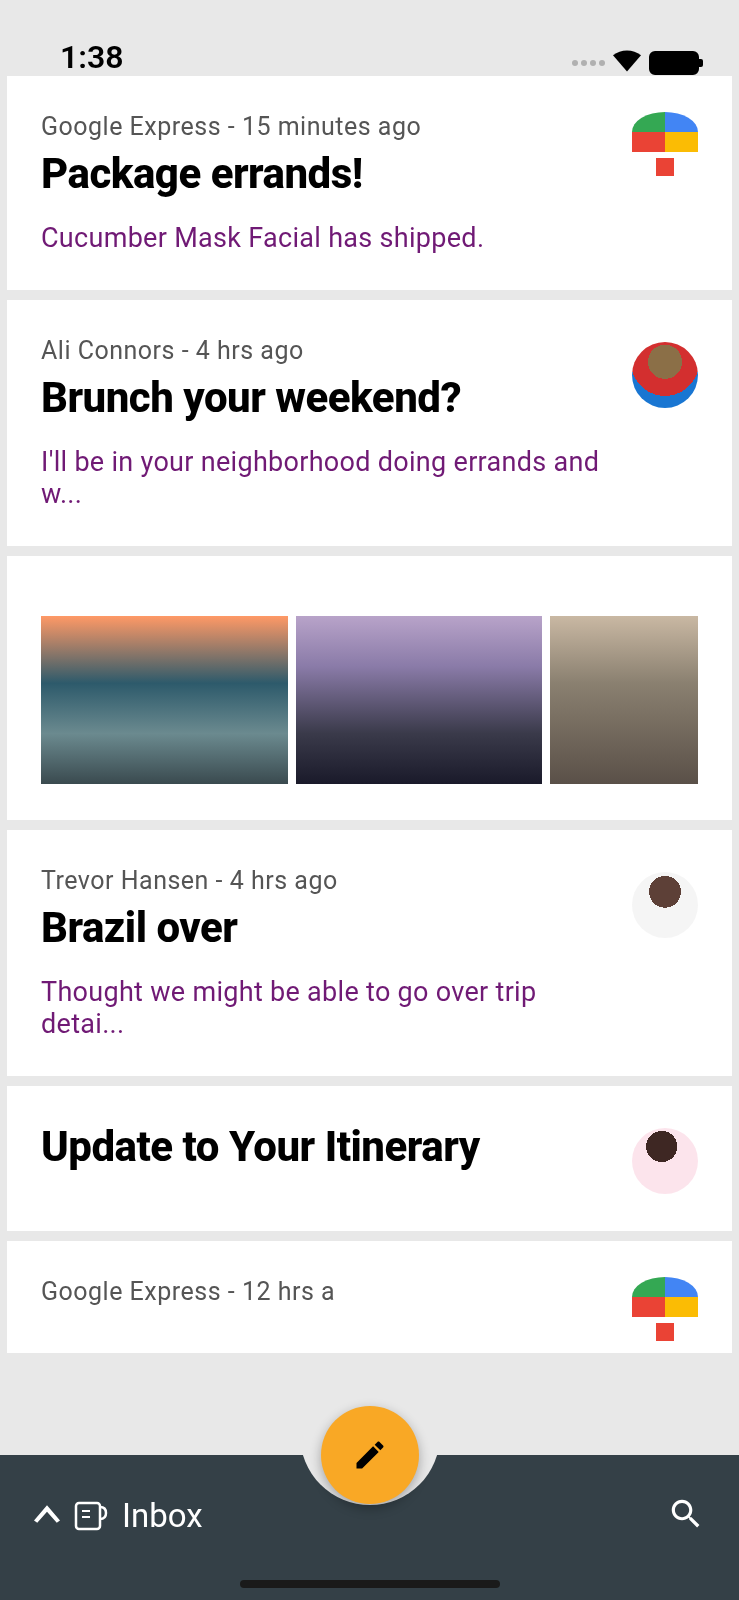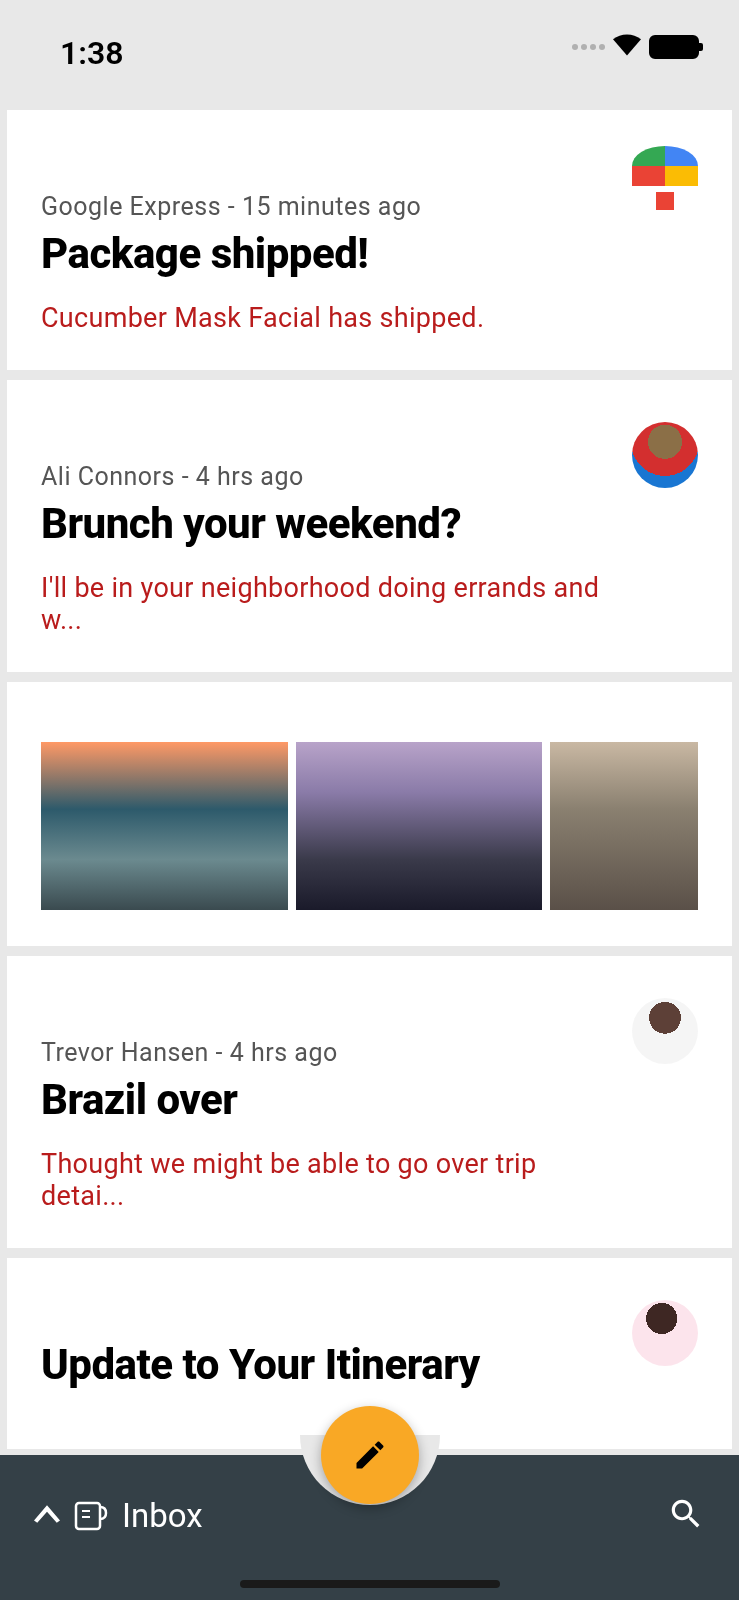--- a/index.html
+++ b/index.html
@@ -15,23 +15,22 @@
       font-family: -apple-system, BlinkMacSystemFont, 'Segoe UI', Roboto, Helvetica, Arial, sans-serif;
       overflow: hidden;
       position: relative;
     }
     
     .status-bar {
       height: 76px;
       background: #e8e8e8;
       display: flex;
       justify-content: space-between;
-      align-items: flex-start;
+      align-items: flex-end;
       padding: 0 40px 0 60px;
-      margin-top: 34px;
     }
     
     .status-time {
       font-size: 32px;
       font-weight: 600;
       color: #000;
     }
     
     .status-icons {
       display: flex;
@@ -89,41 +88,40 @@
     
     .card-header {
       display: flex;
       justify-content: space-between;
       align-items: flex-start;
     }
     
     .card-text {
       flex: 1;
       min-width: 0;
-      margin-top: 46px;
     }
     
     .card-meta {
       font-size: 25px;
       color: #555;
       margin-bottom: 8px;
       letter-spacing: 0.5px;
     }
     
     .card-title {
       font-size: 42px;
       font-weight: 800;
       color: #000;
       margin-bottom: 24px;
       letter-spacing: -0.5px;
     }
     
     .card-body {
       font-size: 27px;
-      color: #b91c1c;
+      color: #701a75;
       letter-spacing: 0.3px;
     }
     
     .avatar {
       width: 66px;
       height: 66px;
       border-radius: 50%;
       flex-shrink: 0;
       margin-left: 14px;
       margin-top: 6px;
@@ -316,21 +314,21 @@
     <div class="battery-icon"></div>
   </div>
 </div>
 
 <div class="feed-scroll">
   <div class="feed" id="feed">
       <div class="card">
         <div class="card-header">
           <div class="card-text">
             <div class="card-meta">Google Express - 15 minutes ago</div>
-            <div class="card-title">Package shipped!</div>
+            <div class="card-title">Package errands!</div>
             <div class="card-body">Cucumber Mask Facial has shipped.</div>
           </div>
           <div class="avatar avatar-parachute"></div>
         </div>
       </div>
       <div class="card">
         <div class="card-header">
           <div class="card-text">
             <div class="card-meta">Ali Connors - 4 hrs ago</div>
             <div class="card-title">Brunch your weekend?</div>

